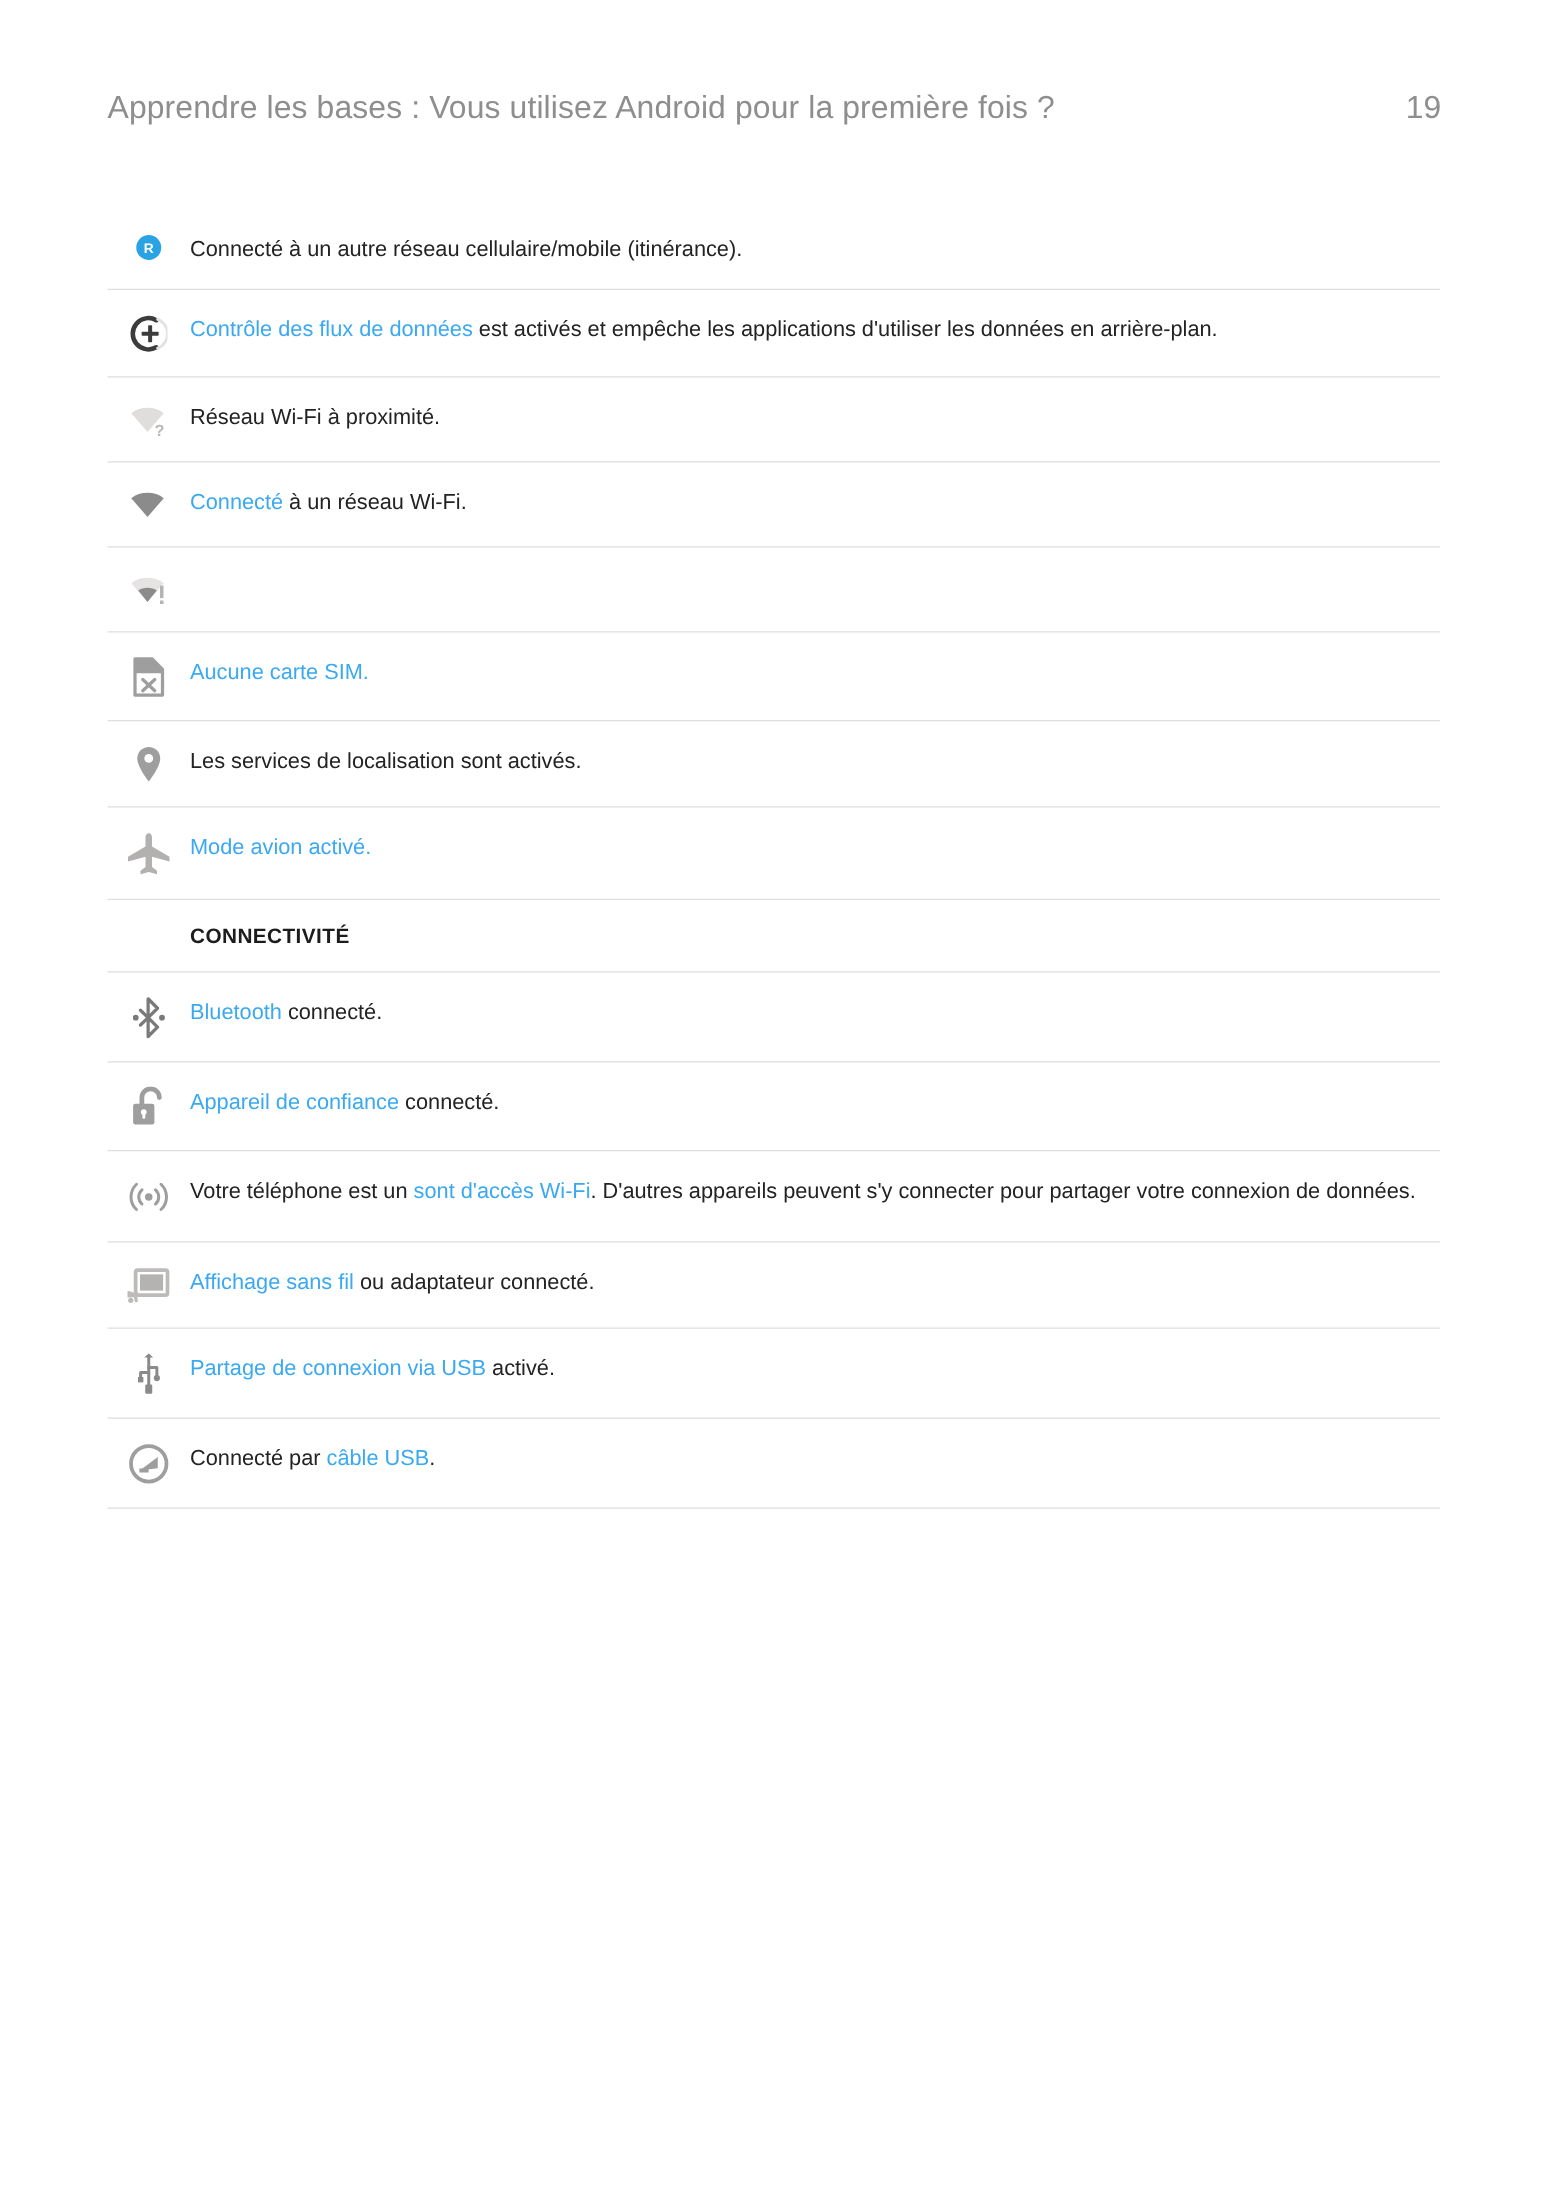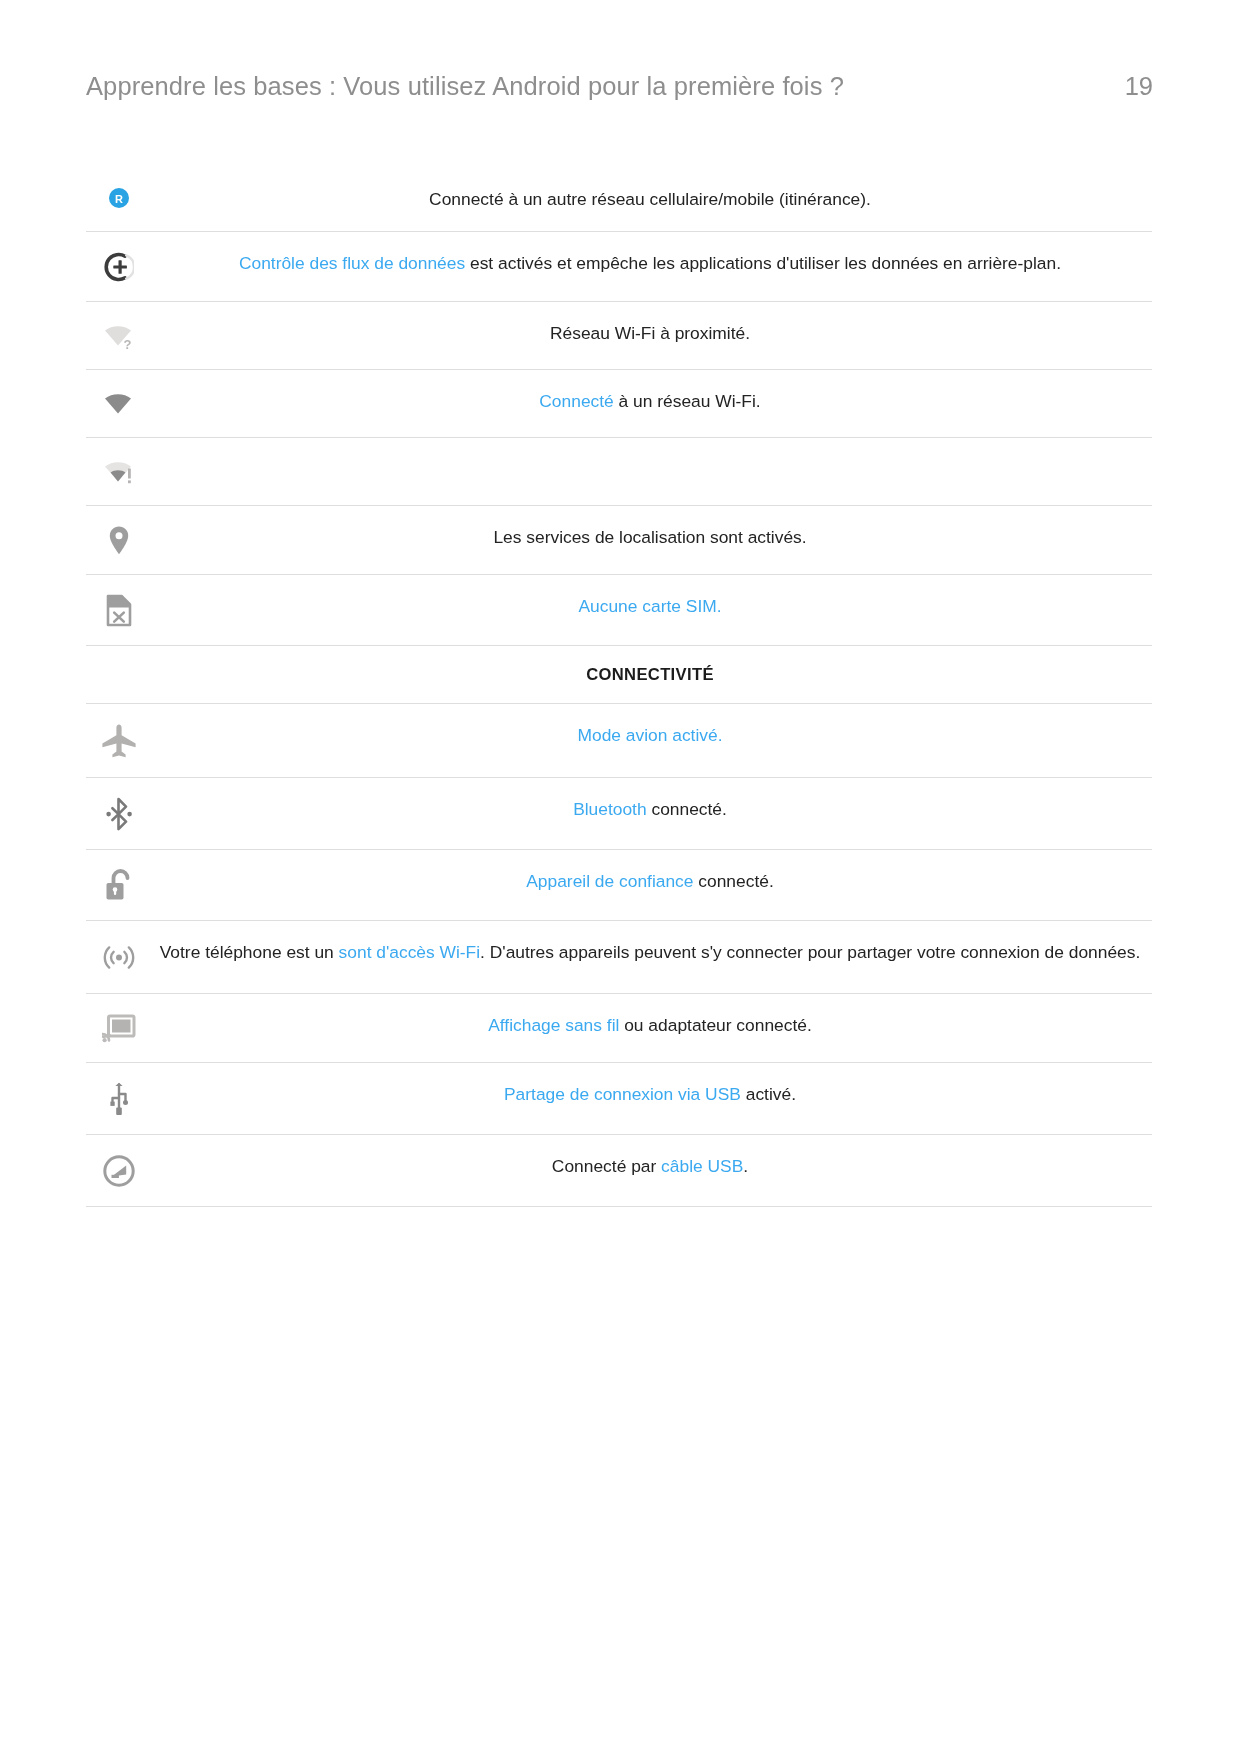--- a/index.html
+++ b/index.html
@@ -76,21 +76,20 @@
     padding-top: 1px;
   }
   .icon-cell svg { display: block; }
   .text-cell {
     flex: 1 1 auto;
     font-size: 17.4px;
     line-height: 1.42;
     color: #232323;
     padding-top: 1px;
     padding-right: 4px;
-    text-align: center;
   }
   .lk { color: #3ba9f0; }
   .section-label {
     font-size: 16.6px;
     font-weight: bold;
     color: #1c1c1c;
     letter-spacing: 0.35px;
   }
 </style>
 </head>
@@ -147,48 +146,48 @@
           <svg width="34" height="30" viewBox="0 0 34 30">
             <path d="M3 9.6 C10 3.8 22 3.8 29 9.6 L16 24.6 Z" fill="#e6e4e3"></path>
             <path d="M8.6 15.4 C12.2 12.4 19.8 12.4 23.4 15.4 L16 24.6 Z" fill="#8b8b8b"></path>
             <rect x="26" y="11.5" width="2.8" height="10" fill="#b6b4b3"></rect>
             <rect x="26" y="23.4" width="2.8" height="2.8" fill="#b6b4b3"></rect>
           </svg>
         </div>
       </div>
       <div class="row">
         <div class="icon-cell">
-          <svg width="24" height="31" viewBox="0 0 24 31">
-            <path d="M12 1.6 C6.9 1.6 2.8 5.7 2.8 10.8 C2.8 17.6 12 29.2 12 29.2 C12 29.2 21.2 17.6 21.2 10.8 C21.2 5.7 17.1 1.6 12 1.6 Z" fill="#9e9e9e"></path>
-            <circle cx="12" cy="10.7" r="3.5" fill="#ffffff"></circle>
-          </svg>
-        </div>
-        <div class="text-cell"><span>Les services de localisation sont activés.</span></div>
-      </div>
-      <div class="row">
-        <div class="icon-cell">
           <svg width="28" height="33" viewBox="0 0 28 33">
             <path d="M3 2 H16.5 L25 10.5 V31 H3 Z" fill="none" stroke="#9e9e9e" stroke-width="2.6" stroke-linejoin="round"></path>
             <path d="M3 2 H16.5 L25 10.5 V13.5 H3 Z" fill="#9e9e9e"></path>
             <path d="M9.2 18.6 L18.8 27.6 M18.8 18.6 L9.2 27.6" stroke="#9e9e9e" stroke-width="2.6" stroke-linecap="round"></path>
           </svg>
         </div>
         <div class="text-cell"><span class="lk">Aucune carte SIM.</span></div>
       </div>
+      <div class="row">
+        <div class="icon-cell">
+          <svg width="24" height="31" viewBox="0 0 24 31">
+            <path d="M12 1.6 C6.9 1.6 2.8 5.7 2.8 10.8 C2.8 17.6 12 29.2 12 29.2 C12 29.2 21.2 17.6 21.2 10.8 C21.2 5.7 17.1 1.6 12 1.6 Z" fill="#9e9e9e"></path>
+            <circle cx="12" cy="10.7" r="3.5" fill="#ffffff"></circle>
+          </svg>
+        </div>
+        <div class="text-cell"><span>Les services de localisation sont activés.</span></div>
+      </div>
+      <div class="row">
+        <div class="icon-cell">
+          <svg width="34" height="36" viewBox="0 0 34 36">
+            <path d="M17 1.5 C18.6 1.5 19.6 2.9 19.6 4.7 L19.6 12.2 L33.6 20.4 L33.6 24.2 L19.6 20.4 L19.6 28.5 L23.6 31.6 L23.6 34.3 L17 32.6 L10.4 34.3 L10.4 31.6 L14.4 28.5 L14.4 20.4 L0.4 24.2 L0.4 20.4 L14.4 12.2 L14.4 4.7 C14.4 2.9 15.4 1.5 17 1.5 Z" fill="#b3b1b0"></path>
+          </svg>
+        </div>
+        <div class="text-cell"><span class="lk">Mode avion activé.</span></div>
+      </div>
       <div class="row section-row">
         <div class="icon-cell"></div>
         <div class="text-cell section-label">CONNECTIVITÉ</div>
-      </div>
-      <div class="row">
-        <div class="icon-cell">
-          <svg width="34" height="36" viewBox="0 0 34 36">
-            <path d="M17 1.5 C18.6 1.5 19.6 2.9 19.6 4.7 L19.6 12.2 L33.6 20.4 L33.6 24.2 L19.6 20.4 L19.6 28.5 L23.6 31.6 L23.6 34.3 L17 32.6 L10.4 34.3 L10.4 31.6 L14.4 28.5 L14.4 20.4 L0.4 24.2 L0.4 20.4 L14.4 12.2 L14.4 4.7 C14.4 2.9 15.4 1.5 17 1.5 Z" fill="#b3b1b0"></path>
-          </svg>
-        </div>
-        <div class="text-cell"><span class="lk">Mode avion activé.</span></div>
       </div>
       <div class="row">
         <div class="icon-cell">
           <svg width="27" height="34" viewBox="0 0 27 34">
             <path d="M12.5 2 L20 9.6 L12.5 17.1 L12.5 2 Z M12.5 17.1 L20 24.7 L12.5 32.2 L12.5 17.1 Z" fill="none" stroke="#7a7a7a" stroke-width="2.6" stroke-linejoin="round" stroke-linecap="round"></path>
             <path d="M12.5 17.1 L6.4 11.2 M12.5 17.1 L6.4 23" stroke="#7a7a7a" stroke-width="2.6" stroke-linecap="round"></path>
             <circle cx="2.6" cy="17.1" r="2.3" fill="#7a7a7a"></circle>
             <circle cx="23.6" cy="17.1" r="2.3" fill="#7a7a7a"></circle>
           </svg>
         </div>

